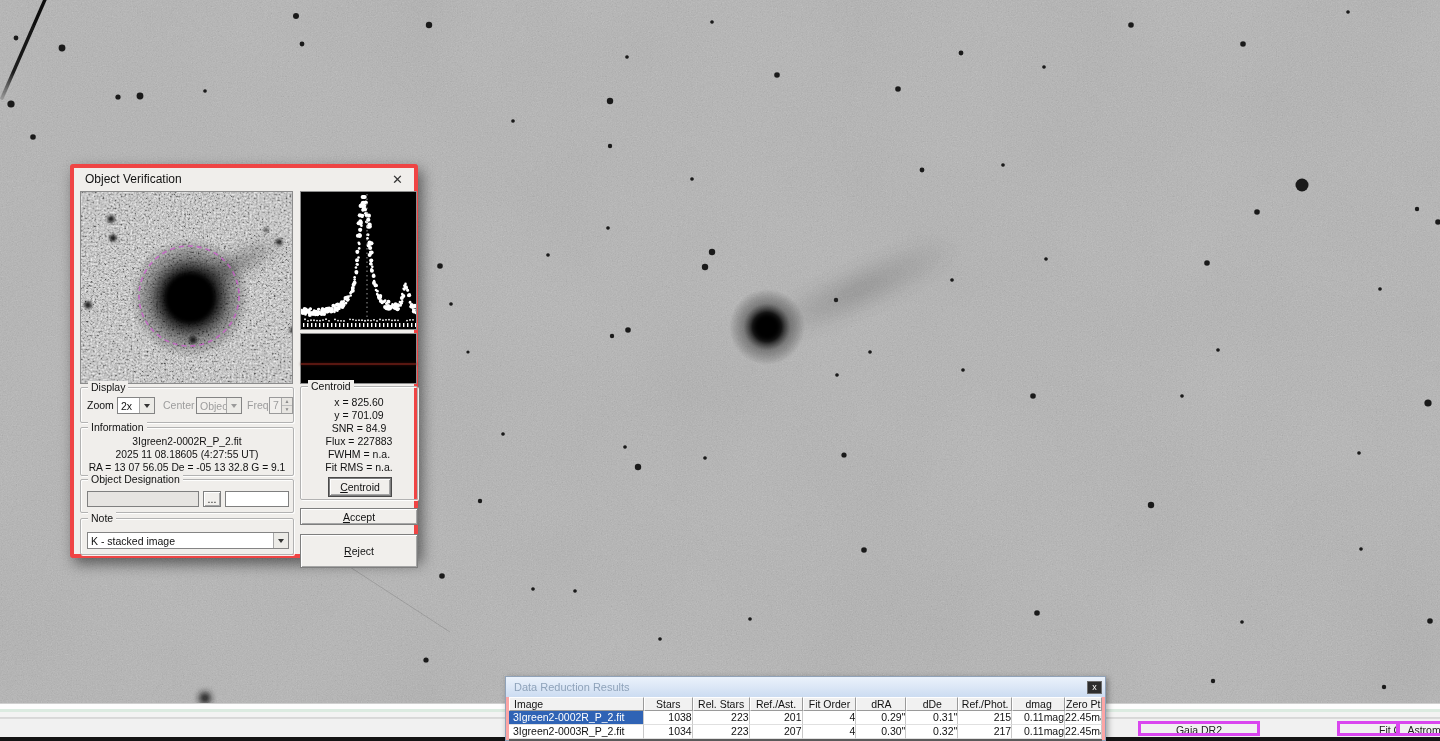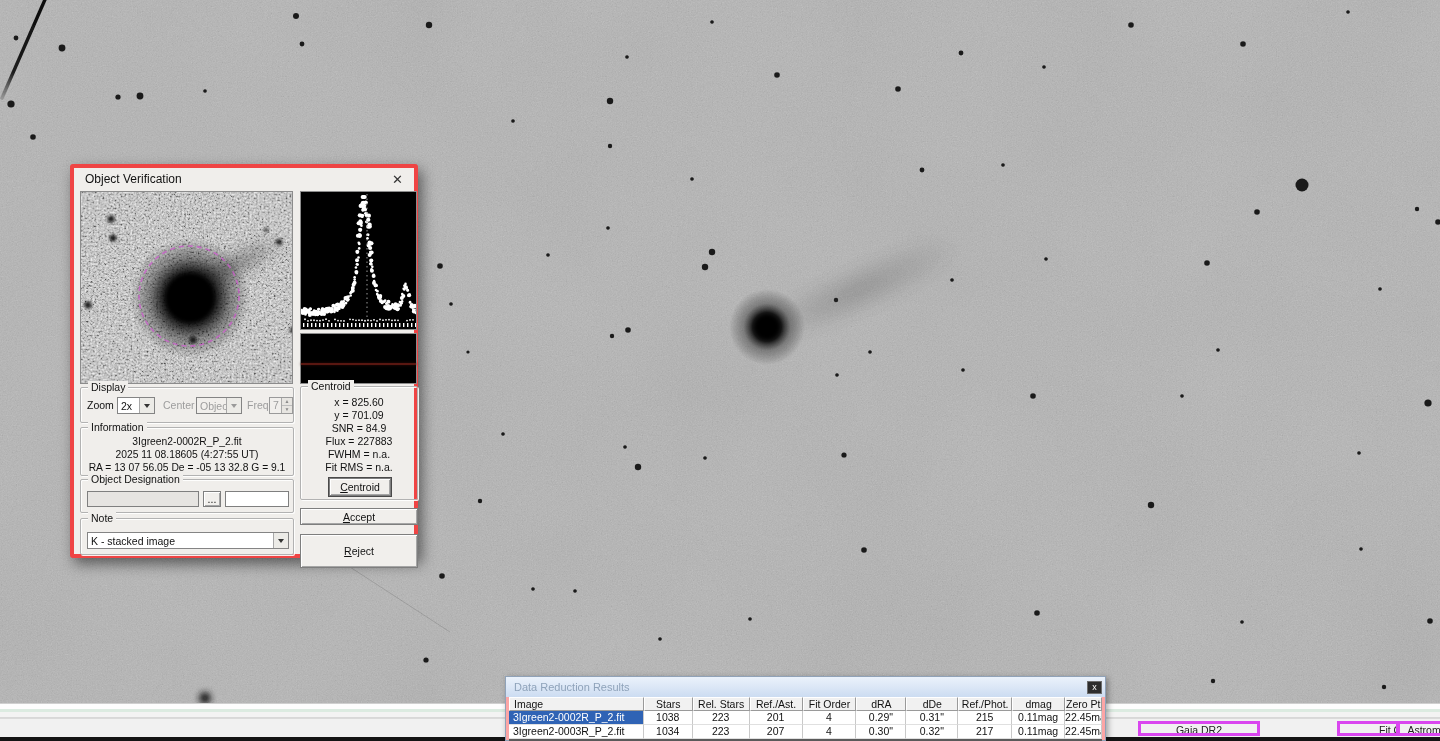--- a/index.html
+++ b/index.html
@@ -29,21 +29,21 @@
     background:linear-gradient(#ebf2fb,#ccdcf1); padding:0 3px 0 8px;
     font-size:11px; color:#8fa3ba; }
   .drr-x { width:15px; height:13px; background:#2d2d2d; border:1px solid #6e6e6e;
     color:#fff; font-size:9px; line-height:11px; text-align:center; cursor:default; }
   #drr-header, .drr-row { display:flex; margin:0 3px; }
   .drr-hcell { height:14px; background:#f1f1f1; border:1px solid;
     border-color:#ffffff #9a9a9a #9a9a9a #ffffff; font-size:10.5px; color:#111;
     text-align:center; line-height:12px; overflow:hidden; white-space:nowrap; }
   .drr-hcell.first { text-align:left; padding-left:4px; }
   .drr-cell { height:14px; background:#fff; border-right:1px solid #c9c9c9;
-    border-bottom:1px solid #e0e0e0; font-size:10.5px; color:#111; text-align:center;
+    border-bottom:1px solid #e0e0e0; font-size:10.5px; color:#111; text-align:right;
     line-height:13px; overflow:hidden; white-space:nowrap; }
   .drr-cell.first { text-align:left; padding-left:4px; }
   .drr-cell.sel { background:#2f63b5; color:#fff; }
   #drr-body { border-bottom:2px solid #5a5a5a; margin:0 3px; }
   #drr-body .drr-row { margin:0; }
 
   
   #ov { position:absolute; left:70px; top:144px; width:348px; height:394px;
     background:#f0eeeb; border:4px solid #ef4444; border-radius:3px;
     box-shadow:4px 6px 14px rgba(0,0,0,.5); font-size:10.5px; color:#111;margin-top:20px; }

